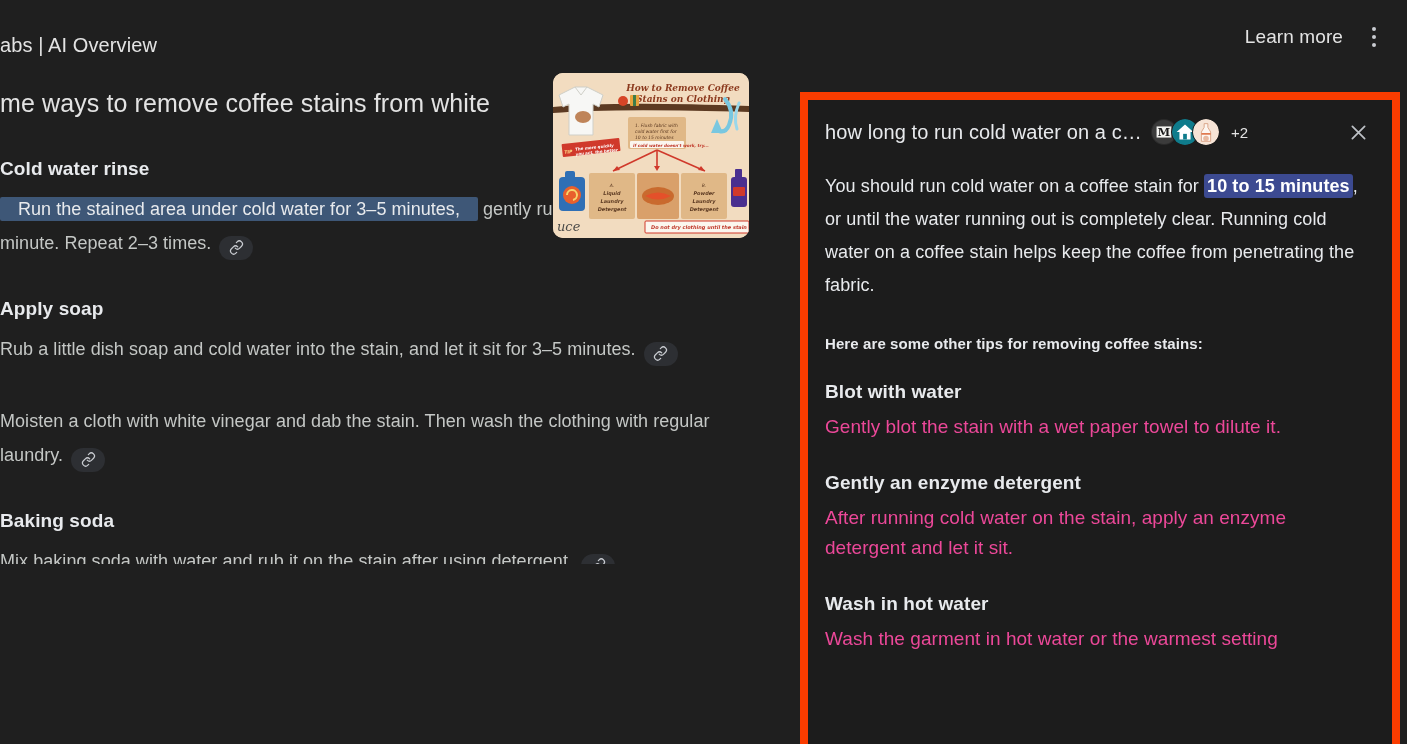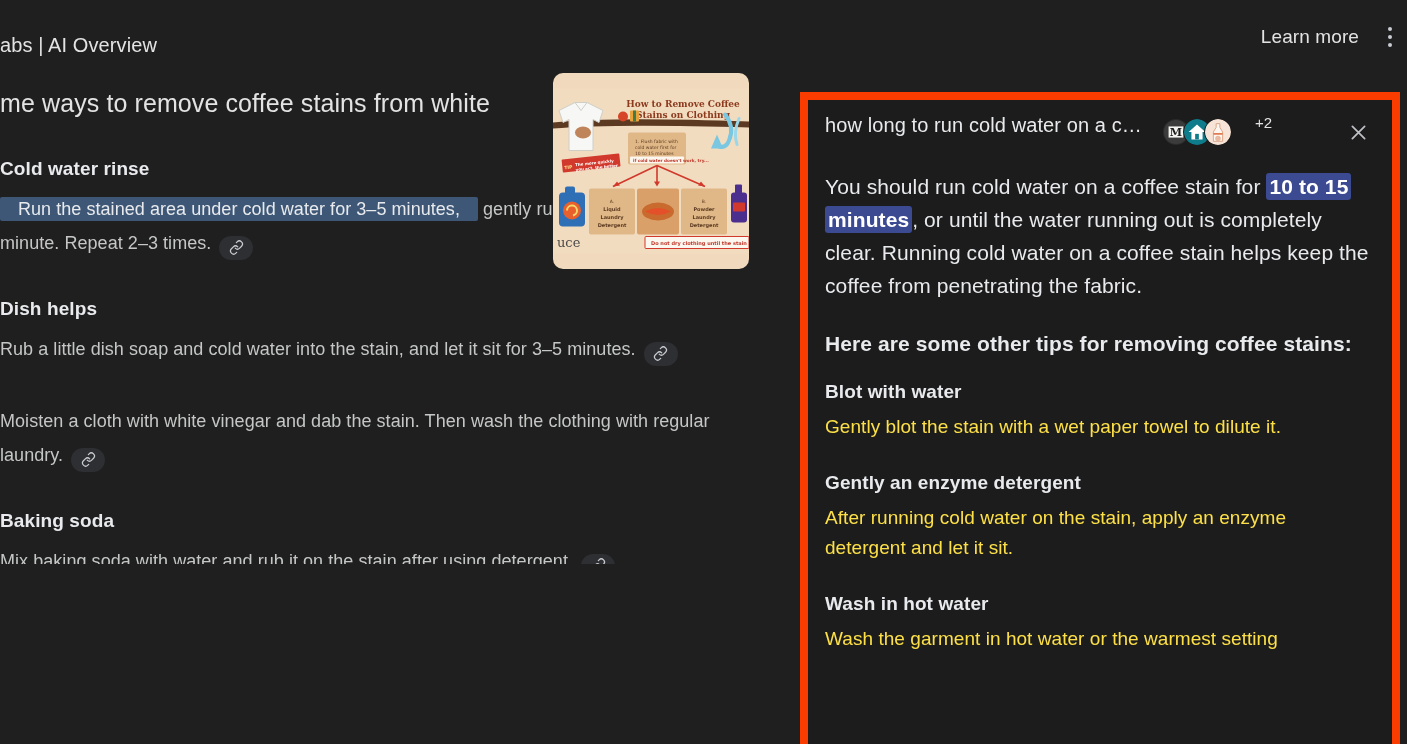--- a/index.html
+++ b/index.html
@@ -114,20 +114,21 @@
   .link-pill svg { display: block; }
 
   
   .top-right {
     position: absolute;
     top: 0; right: 0;
     height: 74px;
     display: flex;
     align-items: center;
     gap: 14px;
+    padding-right: 16px;
     z-index: 40;
   }
   .learn-more {
     font-size: 19px;
     color: #e3e3e3;
     cursor: pointer;
     letter-spacing: .1px;
     white-space: nowrap;
   }
   .kebab {
@@ -144,25 +145,26 @@
     border-radius: 50%;
     background: #c9ccd1;
   }
 
   
   .thumb {
     position: absolute;
     left: 553px;
     top: 73px;
     width: 196px;
-    height: 196px;
+    height: 165px;
     border-radius: 10px;
     overflow: hidden;
     background: #f0d9bd;
     z-index: 5;
+    font-style: italic;
   }
   .thumb svg { display: block; width: 100%; height: 100%; }
 
   
   .redbox {
     position: absolute;
     left: 800px;
     top: 92px;
     width: 600px;
     height: 652px;
@@ -179,22 +181,23 @@
     top: 100px;
     width: 584px;
     height: 644px;
     background: #1c1c1c;
     overflow: hidden;
     z-index: 15;
   }
 
   .panel-head {
     display: flex;
+    align-items: center;
     padding: 14px 16px 6px 17px;
-    gap: 18px;
+    gap: 6px;
   }
 
   .panel-q {
     font-size: 20px;
     font-weight: 500;
     color: #e8eaed;
     white-space: nowrap;
     letter-spacing: .1px;
     overflow: hidden;
   }
@@ -230,60 +233,60 @@
     border-radius: 50%;
     cursor: pointer;
     flex: 0 0 auto;
   }
 
   .panel-body {
     padding: 14px 20px 0 17px;
   }
 
   .p-para {
-    font-size: 21px;
+    font-size: 18px;
     line-height: 33px;
     color: #e8eaed;
     letter-spacing: .1px;
     margin-bottom: 26px;
   }
 
   .hl-right {
     background: #3c4a91;
     color: #ffffff;
     font-weight: 700;
     padding: 2px 3px;
     border-radius: 3px;
     box-decoration-break: clone;
     -webkit-box-decoration-break: clone;
   }
 
   .p-h2 {
-    font-size: 21px;
+    font-size: 15px;
     line-height: 31px;
     font-weight: 700;
     color: #e8eaed;
     letter-spacing: .1px;
     margin-bottom: 22px;
   }
 
   .p-sec { margin-bottom: 20px; }
 
   .p-h3 {
     font-size: 19px;
     font-weight: 700;
     color: #e8eaed;
     letter-spacing: .1px;
     margin-bottom: 9px;
   }
 
   .p-text {
     font-size: 19px;
     line-height: 30px;
-    color: #fde047;
+    color: #ec4899;
     letter-spacing: .05px;
   }
 </style>
 </head>
 <body>
 
 <div id="app">
 
   <div class="page">
     <div class="page-inner">
@@ -300,21 +303,21 @@
           <div class="sec-title">Cold water rinse</div>
           <div class="sec-body"><span class="hl-left">Run the stained area under cold water for 3–5 minutes,</span><span> gently rubbing the fabric every minute. Repeat 2–3 times. </span><span class="link-pill">
                 <svg width="15" height="15" viewBox="0 0 24 24" fill="none" stroke="#c9ccd1" stroke-width="2" stroke-linecap="round">
                   <path d="M10 13a5 5 0 0 0 7.07 0l3-3a5 5 0 0 0-7.07-7.07l-1.2 1.2"></path>
                   <path d="M14 11a5 5 0 0 0-7.07 0l-3 3a5 5 0 0 0 7.07 7.07l1.2-1.2"></path>
                 </svg>
               </span></div>
         </div>
 
         <div class="sec" style="margin-top:38px;">
-          <div class="sec-title">Dish helps</div>
+          <div class="sec-title">Apply soap</div>
           <div class="sec-body"><span>Rub a little dish soap and cold water into the stain, and let it sit for 3–5 minutes. </span><span class="link-pill">
                 <svg width="15" height="15" viewBox="0 0 24 24" fill="none" stroke="#c9ccd1" stroke-width="2" stroke-linecap="round">
                   <path d="M10 13a5 5 0 0 0 7.07 0l3-3a5 5 0 0 0-7.07-7.07l-1.2 1.2"></path>
                   <path d="M14 11a5 5 0 0 0-7.07 0l-3 3a5 5 0 0 0 7.07 7.07l1.2-1.2"></path>
                 </svg>
               </span></div>
         </div>
 
         <div class="sec" style="margin-top:38px;">
           <div class="sec-body"><span>Moisten a cloth with white vinegar and dab the stain. Then wash the clothing with regular laundry. </span><span class="link-pill">

